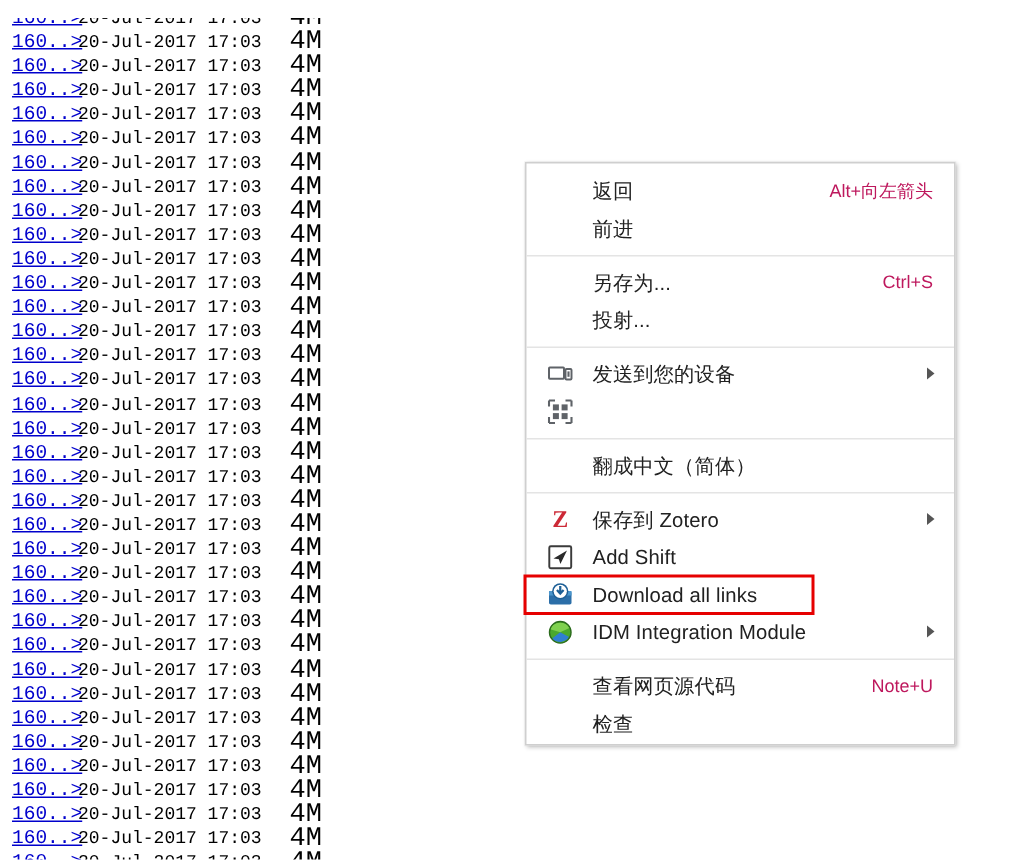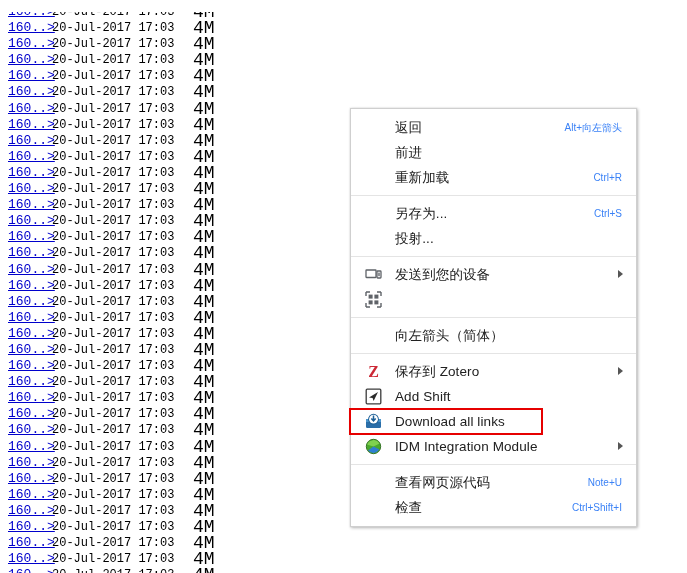--- a/index.html
+++ b/index.html
@@ -54,21 +54,21 @@
 
   
   #context-menu {
     position: absolute;
     left: 350px;
     top: 108px;
     width: 287px;
     background: #ffffff;
     border: 1px solid #cfcfcf;
     box-shadow: 1px 1px 3px rgba(0,0,0,0.28), 0 0 0 0.5px rgba(0,0,0,0.05);
-    padding: 6px 0 6px 0;
+    padding: 6px 0 1px 0;
     box-sizing: border-box;
     font-size: 13.5px;
     color: #202020;
   }
   .menu-item {
     position: relative;
     height: 25px;
     line-height: 25px;
     padding: 0 10px 0 0;
     white-space: nowrap;
@@ -79,22 +79,22 @@
     left: 44px;
     top: 0;
     font-size: 13.5px;
     color: #212121;
     letter-spacing: 0.1px;
   }
   .menu-item .mi-accel {
     position: absolute;
     right: 14px;
     top: 0;
-    font-size: 10px;
-    color: #3b82f6;
+    font-size: 12px;
+    color: #be185d;
   }
   .menu-item .mi-icon {
     position: absolute;
     left: 14px;
     top: 4px;
     width: 17px;
     height: 17px;
     display: block;
   }
   .menu-item .mi-arrow {
@@ -321,24 +321,20 @@
   </div>
 
 <div id="context-menu">
     <div class="menu-item">
       <span class="mi-label">返回</span>
       <span class="mi-accel">Alt+向左箭头</span>
     </div>
     <div class="menu-item">
       <span class="mi-label">前进</span>
     </div>
-    <div class="menu-item">
-      <span class="mi-label">重新加载</span>
-      <span class="mi-accel">Ctrl+R</span>
-    </div>
     <div class="menu-sep"></div>
     <div class="menu-item">
       <span class="mi-label">另存为...</span>
       <span class="mi-accel">Ctrl+S</span>
     </div>
     <div class="menu-item">
       <span class="mi-label">投射...</span>
     </div>
     <div class="menu-sep"></div>
     <div class="menu-item">
@@ -354,21 +350,21 @@
       <span class="mi-icon"><svg width="17" height="17" viewBox="0 0 17 17">
           <path d="M1 1h4M1 1v4M16 1h-4M16 1v4M1 16h4M1 16v-4M16 16h-4M16 16v-4" stroke="#5f6368" stroke-width="1.4" fill="none"></path>
           <rect x="3.6" y="3.6" width="4" height="4" fill="#5f6368"></rect>
           <rect x="9.4" y="3.6" width="4" height="4" fill="#5f6368"></rect>
           <rect x="3.6" y="9.4" width="4" height="4" fill="#5f6368"></rect>
           <rect x="9.4" y="9.4" width="4" height="4" fill="#5f6368"></rect>
         </svg></span>
     </div>
     <div class="menu-sep"></div>
     <div class="menu-item">
-      <span class="mi-label">向左箭头（简体）</span>
+      <span class="mi-label">翻成中文（简体）</span>
     </div>
     <div class="menu-sep"></div>
     <div class="menu-item">
       <span class="mi-icon ico-zotero">Z</span>
       <span class="mi-label">保存到 Zotero</span>
       <span class="mi-arrow"></span>
     </div>
     <div class="menu-item">
       <span class="mi-icon"><svg width="17" height="17" viewBox="0 0 17 17">
           <rect x="1.2" y="1.2" width="14.6" height="14.6" rx="1" fill="#ffffff" stroke="#3b3b3b" stroke-width="1.3"></rect>
@@ -397,15 +393,14 @@
       <span class="mi-label">IDM Integration Module</span>
       <span class="mi-arrow"></span>
     </div>
     <div class="menu-sep"></div>
     <div class="menu-item">
       <span class="mi-label">查看网页源代码</span>
       <span class="mi-accel">Note+U</span>
     </div>
     <div class="menu-item">
       <span class="mi-label">检查</span>
-      <span class="mi-accel">Ctrl+Shift+I</span>
     </div>
   </div>
 
 </body></html>

